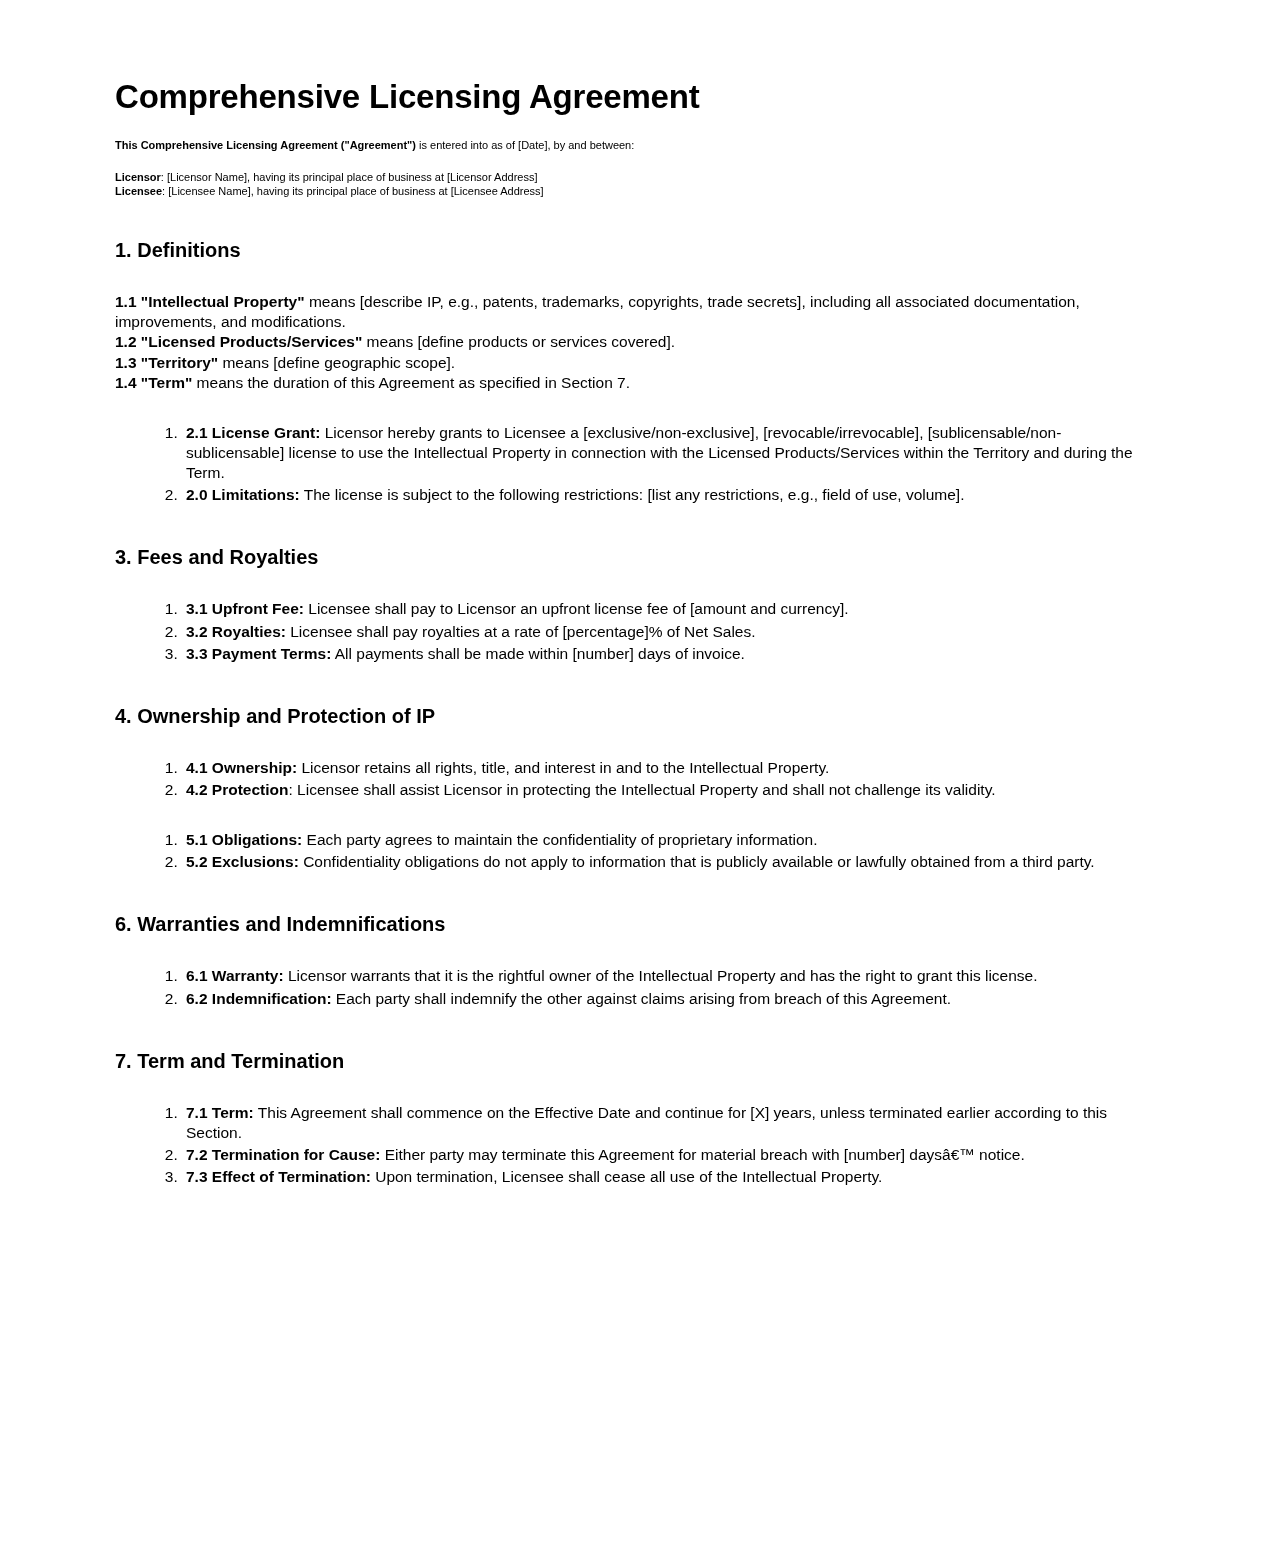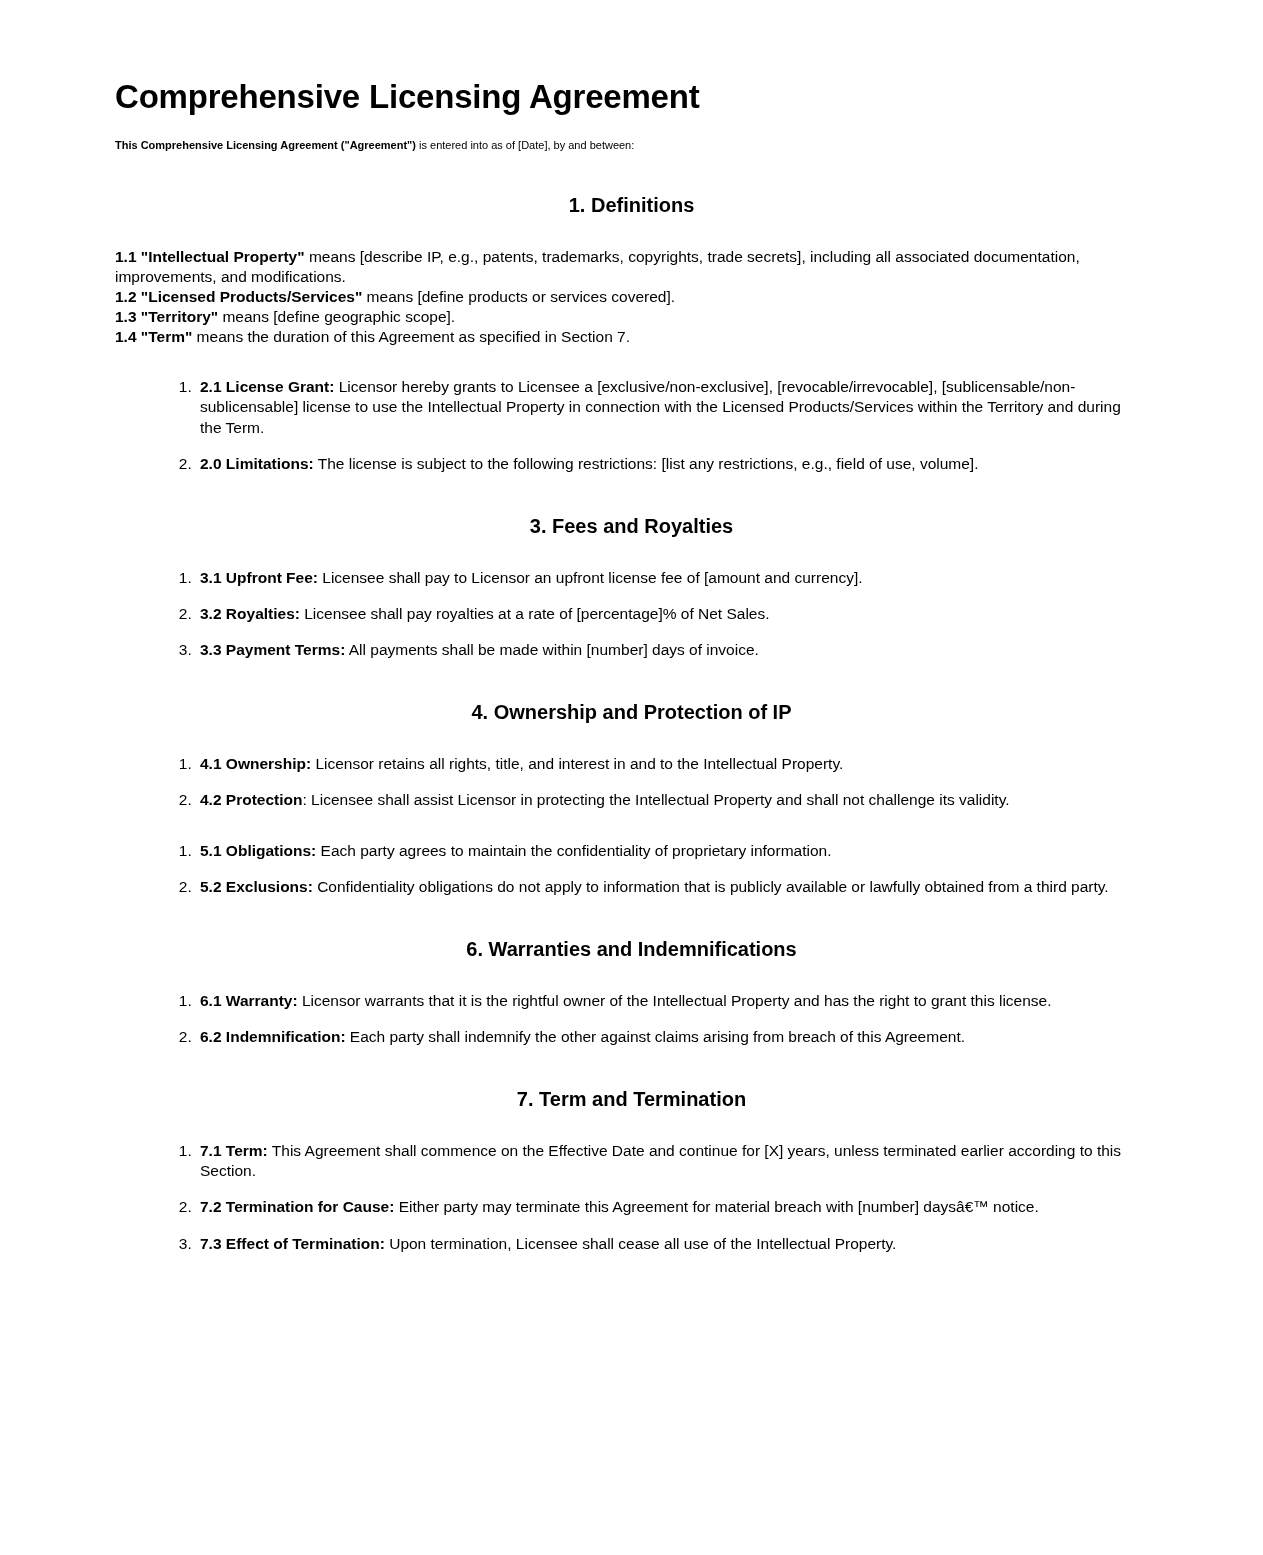--- a/index.html
+++ b/index.html
@@ -38,21 +38,20 @@
     line-height: 1.16;
     font-weight: bold;
     margin: 0 0 22px 0;
     letter-spacing: -0.2px;
   }
   h2.section-heading {
     font-size: 20px;
     line-height: 1.2;
     font-weight: bold;
     margin: 40px 0 0 0;
-    text-align: center;
   }
   p.para {
     font-size: 11px;
     line-height: 1.30;
     margin: 0 0 17px 0;
   }
   .sec-block {
     margin-bottom: 6px;
   }
   p.defs {
@@ -60,38 +59,42 @@
     line-height: 1.30;
     margin: 30px 0 0 0;
   }
   ol.clause-list {
     font-size: 15.5px;
     line-height: 1.30;
     margin: 30px 0 0 0;
     padding-left: 65px;
   }
   ol.clause-list > li {
-    margin: 16px;
+    margin: 2px;
     padding-left: 4px;
   }
   b, strong { font-weight: bold; }
 </style>
 </head>
 <body>
 
 <div id="page">
   <div id="doc-clip">
     <div id="doc-body">
 
       <h1 class="doc-title">Comprehensive Licensing Agreement</h1>
 
       <p class="para">
         <b>This Comprehensive Licensing Agreement ("Agreement")</b><span> is entered into as of [Date], by and between:</span>
       </p>
 
+      <p class="para">
+        <b>Licensor</b><span>: [Licensor Name], having its principal place of business at [Licensor Address]</span><br>
+        <b>Licensee</b><span>: [Licensee Name], having its principal place of business at [Licensee Address]</span>
+      </p>
 
       <div id="sections-root">
           <div class="sec-block">
             <h2 class="section-heading">1. Definitions</h2>
             <p class="defs"><b>1.1 "Intellectual Property"</b><span> means [describe IP, e.g., patents, trademarks, copyrights, trade secrets], including all associated documentation, improvements, and modifications.</span><br><b>1.2 "Licensed Products/Services"</b><span> means [define products or services covered].</span><br><b>1.3 "Territory"</b><span> means [define geographic scope].</span><br><b>1.4 "Term"</b><span> means the duration of this Agreement as specified in Section 7.</span></p>
           </div>
           <div class="sec-block">
             <ol class="clause-list">
               <li><b>2.1 License Grant:</b><span> Licensor hereby grants to Licensee a [exclusive/non-exclusive], [revocable/irrevocable], [sublicensable/non-sublicensable] license to use the Intellectual Property in connection with the Licensed Products/Services within the Territory and during the Term.</span></li>
               <li><b>2.0 Limitations:</b><span> The license is subject to the following restrictions: [list any restrictions, e.g., field of use, volume].</span></li>

